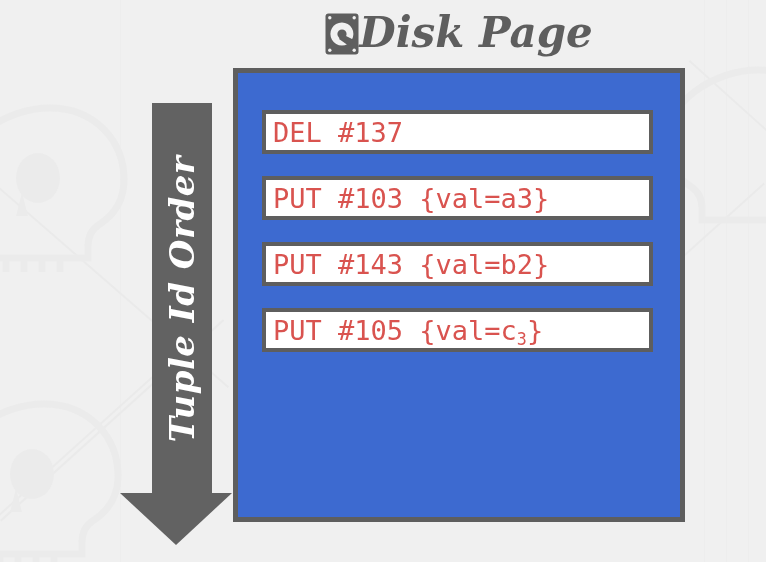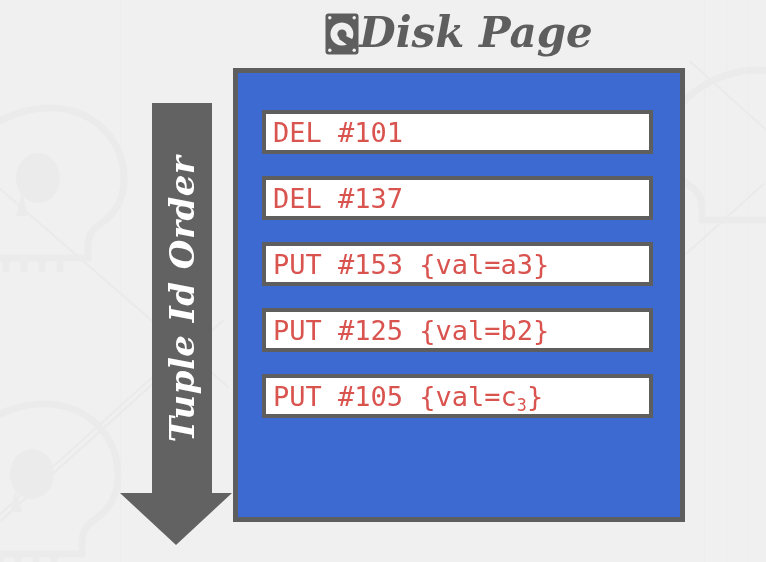--- a/index.html
+++ b/index.html
@@ -235,34 +235,31 @@
 
   <div id="arrow">
     <div id="arrow-shaft"></div>
     <div id="arrow-head"></div>
     <div id="arrow-label">Tuple Id Order</div>
   </div>
 
   <div id="page-panel">
     <div id="rows">
 
-      <div class="row">
-        <span class="row-text">DEL #101</span>
-      </div>
 
       <div class="row">
         <span class="row-text">DEL #137</span>
       </div>
 
       <div class="row">
-        <span class="row-text">PUT #153 {val=a3}</span>
-      </div>
-
-      <div class="row">
-        <span class="row-text">PUT #125 {val=b2}</span>
+        <span class="row-text">PUT #103 {val=a3}</span>
+      </div>
+
+      <div class="row">
+        <span class="row-text">PUT #143 {val=b2}</span>
       </div>
 
       <div class="row">
         <span class="row-text"><span>PUT #105 {val=c</span><sub>3</sub><span>}</span></span>
       </div>
 
     </div>
   </div>
 
 </div>

